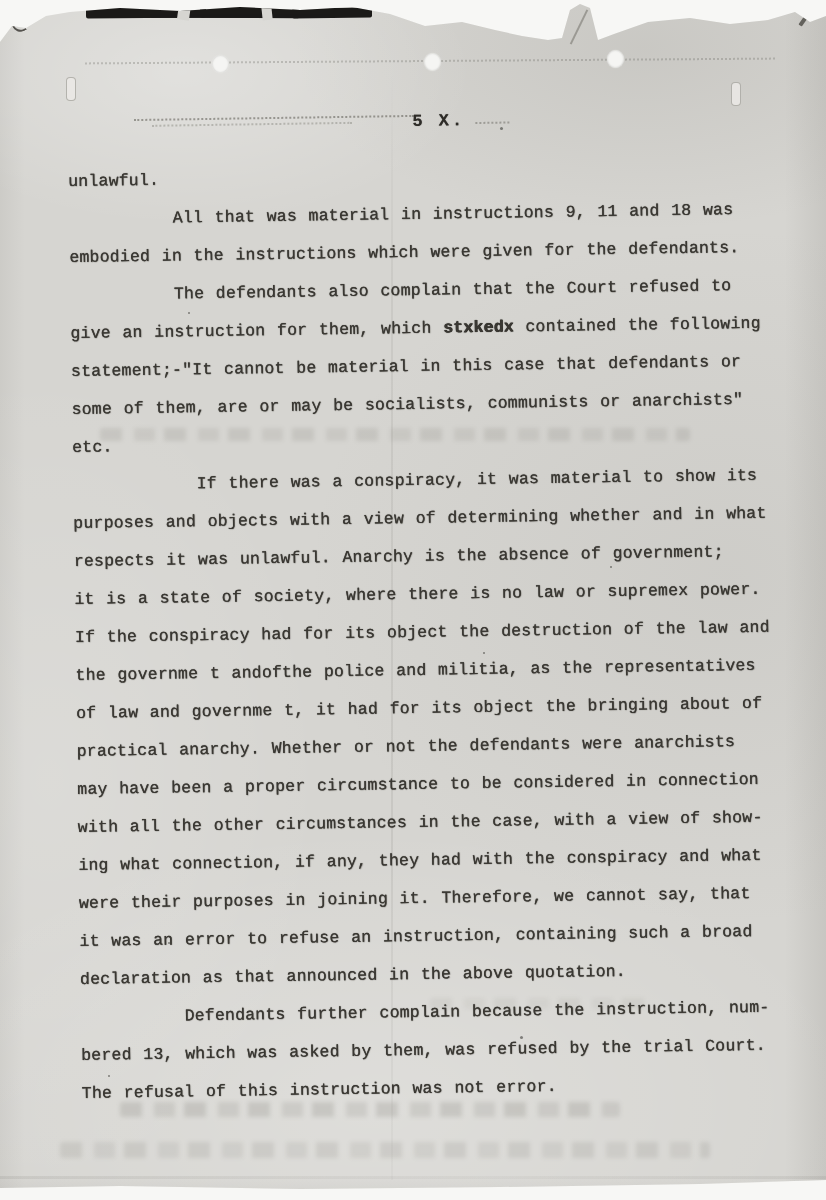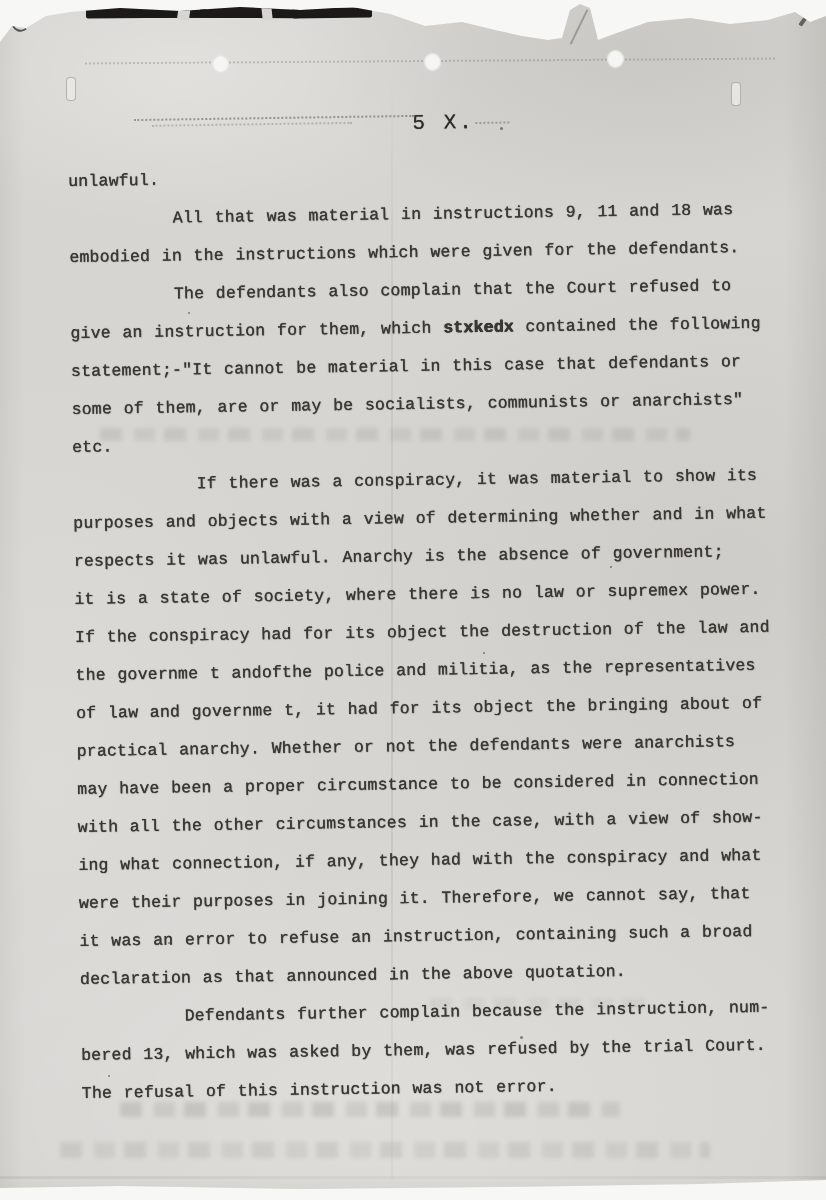--- a/index.html
+++ b/index.html
@@ -58,21 +58,21 @@
   .g3{left:60px;top:1142px;width:650px;height:16px;opacity:.38;}
   .g4{left:430px;top:998px;width:220px;height:11px;opacity:.22;}
   .speck{position:absolute;width:3px;height:3px;border-radius:50%;background:rgba(50,50,45,0.55);}
   .sp1{left:500px;top:127px;} .sp2{left:433px;top:252px;} .sp3{left:188px;top:312px;width:2px;height:2px;}
   .sp4{left:483px;top:652px;width:2px;height:2px;} .sp5{left:168px;top:942px;width:2px;height:2px;}
   .sp6{left:520px;top:1036px;} .sp7{left:610px;top:566px;width:2px;height:2px;} .sp8{left:108px;top:1075px;width:2px;height:2px;}
   .bottom-seam{position:absolute;left:0;top:1176px;width:826px;height:3px;
     background:linear-gradient(90deg,rgba(105,103,97,0.18),rgba(105,103,97,0.08) 60%,rgba(105,103,97,0.16));opacity:.7;}
   
   .content{position:absolute;inset:0;transform:rotate(-0.85deg);transform-origin:75px 640px;}
-  .pageno{position:absolute;left:420px;top:117px;font-size:21px;font-weight:400;
+  .pageno{position:absolute;left:420px;top:117px;font-size:17px;font-weight:700;
     letter-spacing:3px;color:#2e2c28;text-shadow:0 0 0.8px rgba(40,38,33,0.8);}
   .hdots1{position:absolute;left:142px;top:120px;width:280px;height:0;
     border-top:2px dotted rgba(80,78,70,0.50);}
   .hdots2{position:absolute;left:160px;top:126px;width:200px;height:0;
     border-top:2px dotted rgba(80,78,70,0.28);}
   .hdots3{position:absolute;left:483px;top:128px;width:34px;height:0;
     border-top:2px dotted rgba(80,78,70,0.40);}
   .typed{position:absolute;left:75px;top:172px;width:700px;color:#3a3833;
     font-size:16.5px;letter-spacing:0.2px;word-spacing:1.5px;
     text-shadow:0 0 0.7px rgba(45,43,38,0.9), 0.5px 0.4px 0.9px rgba(45,43,38,0.35);}

